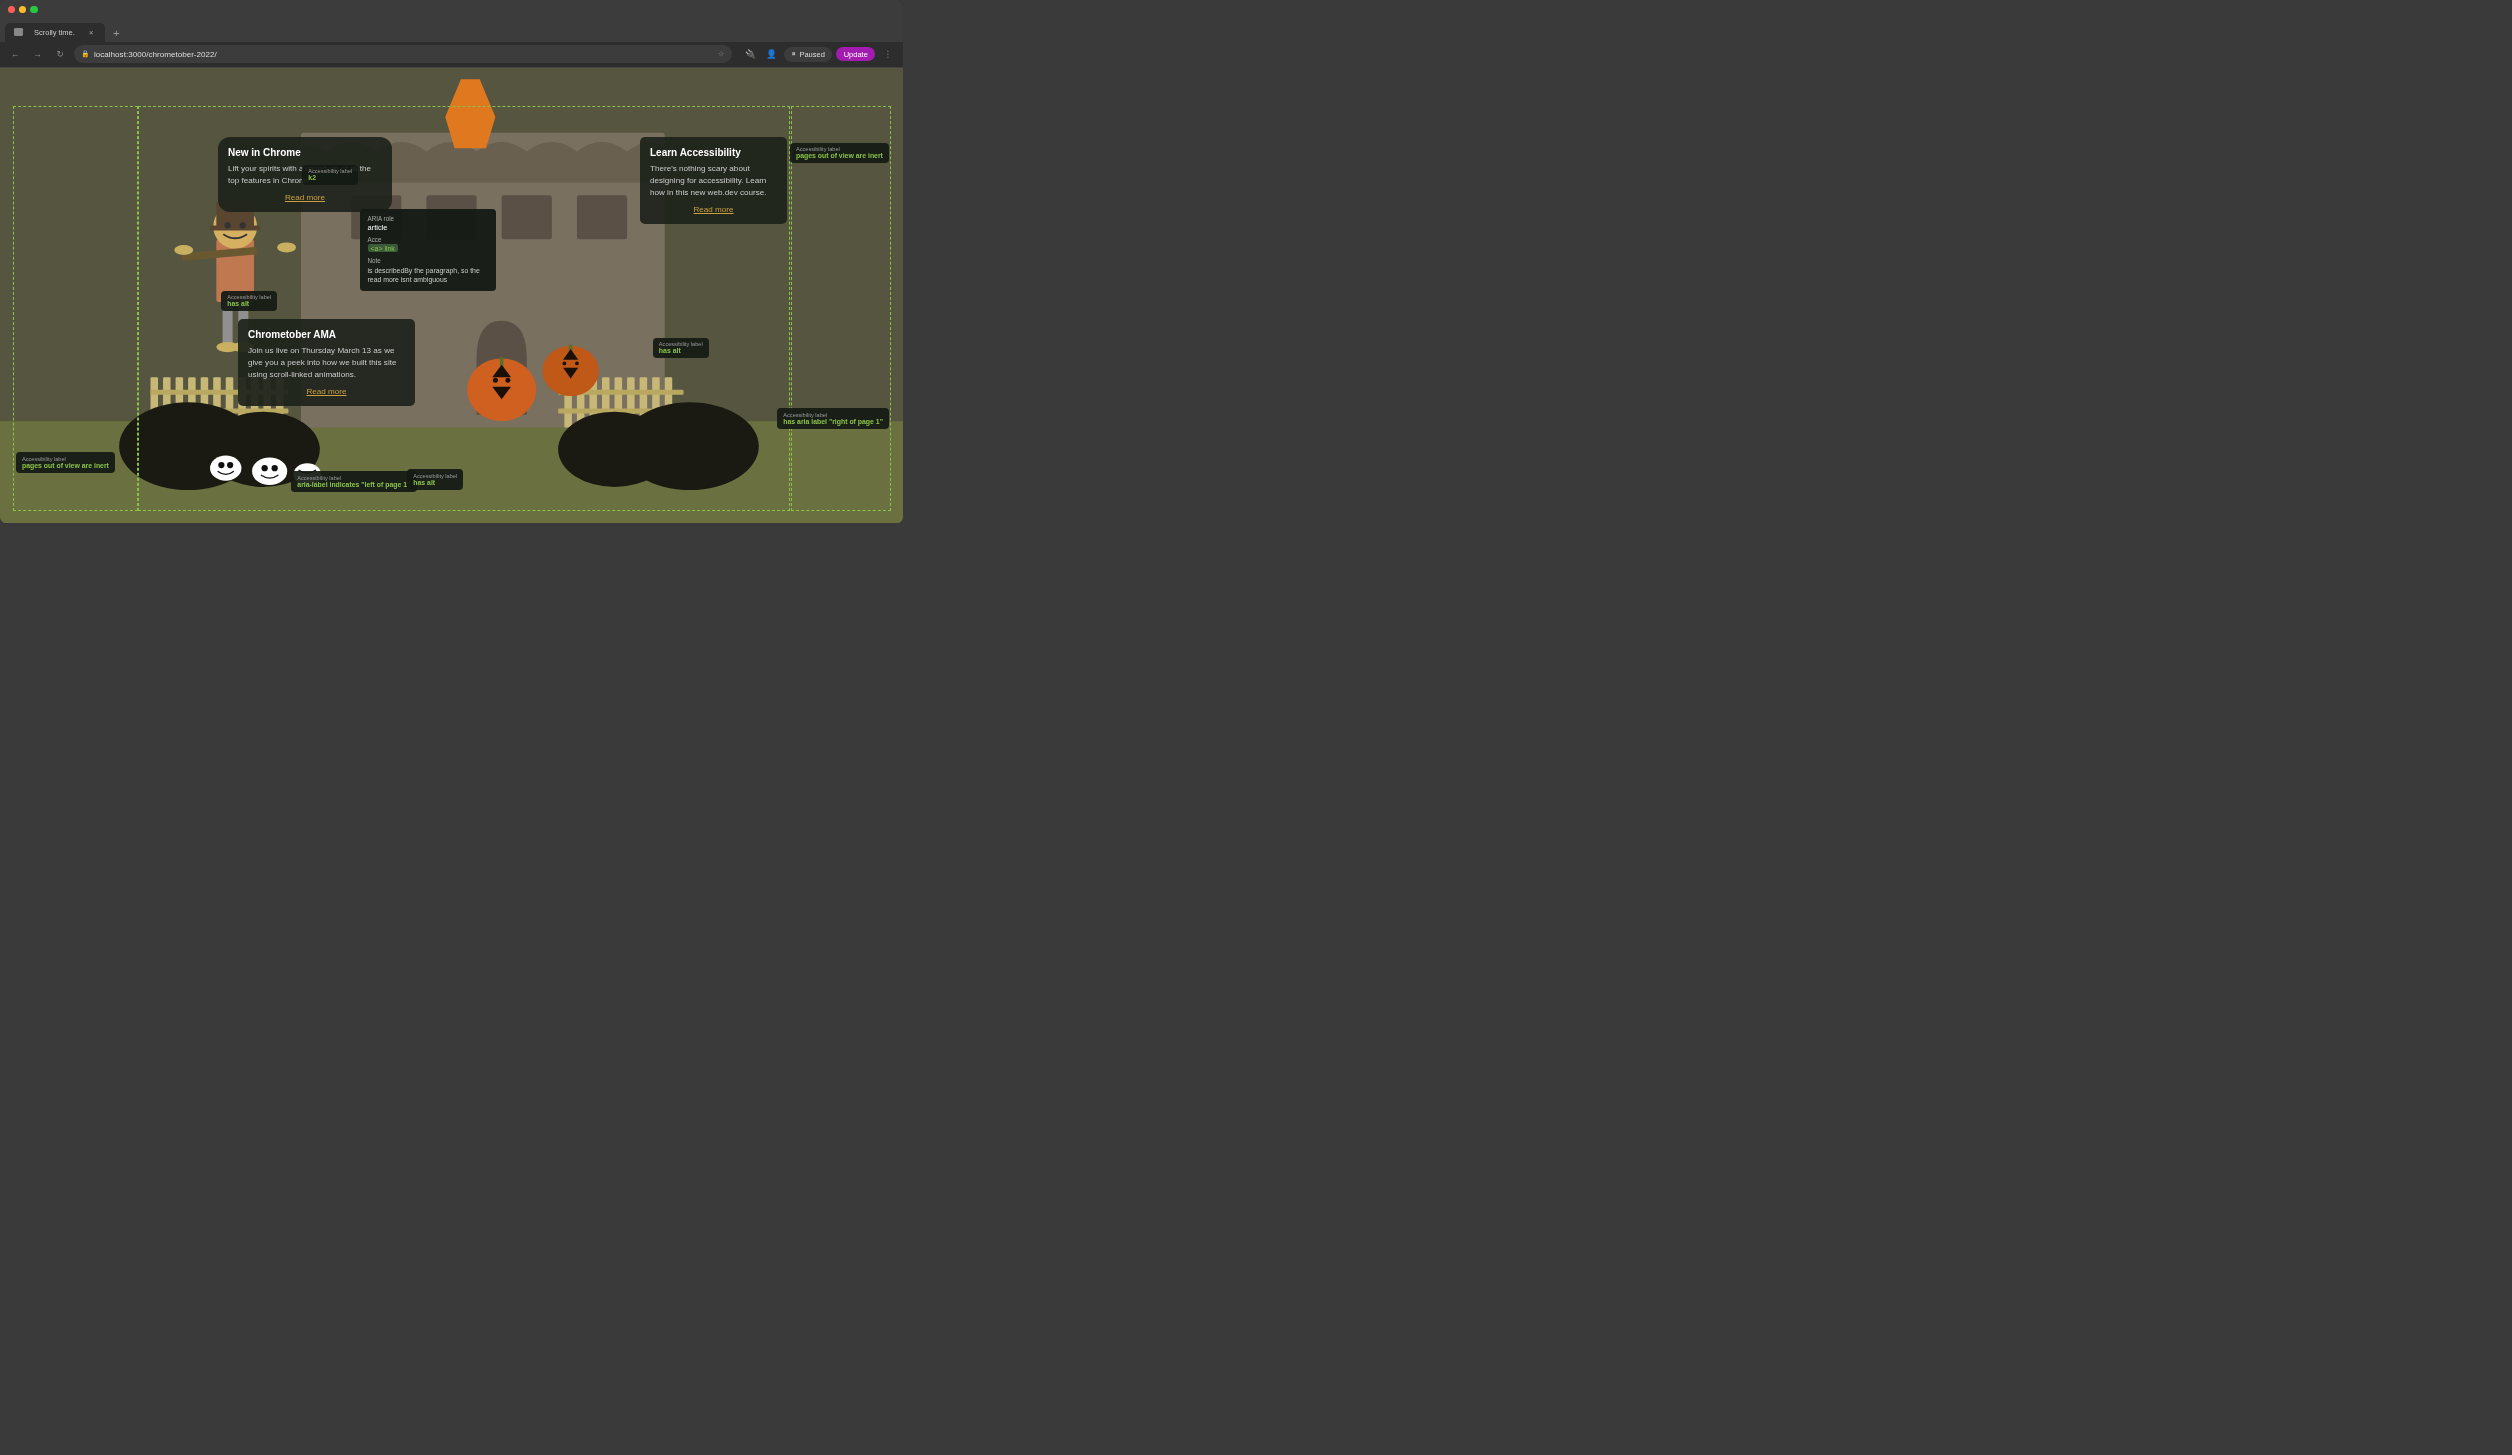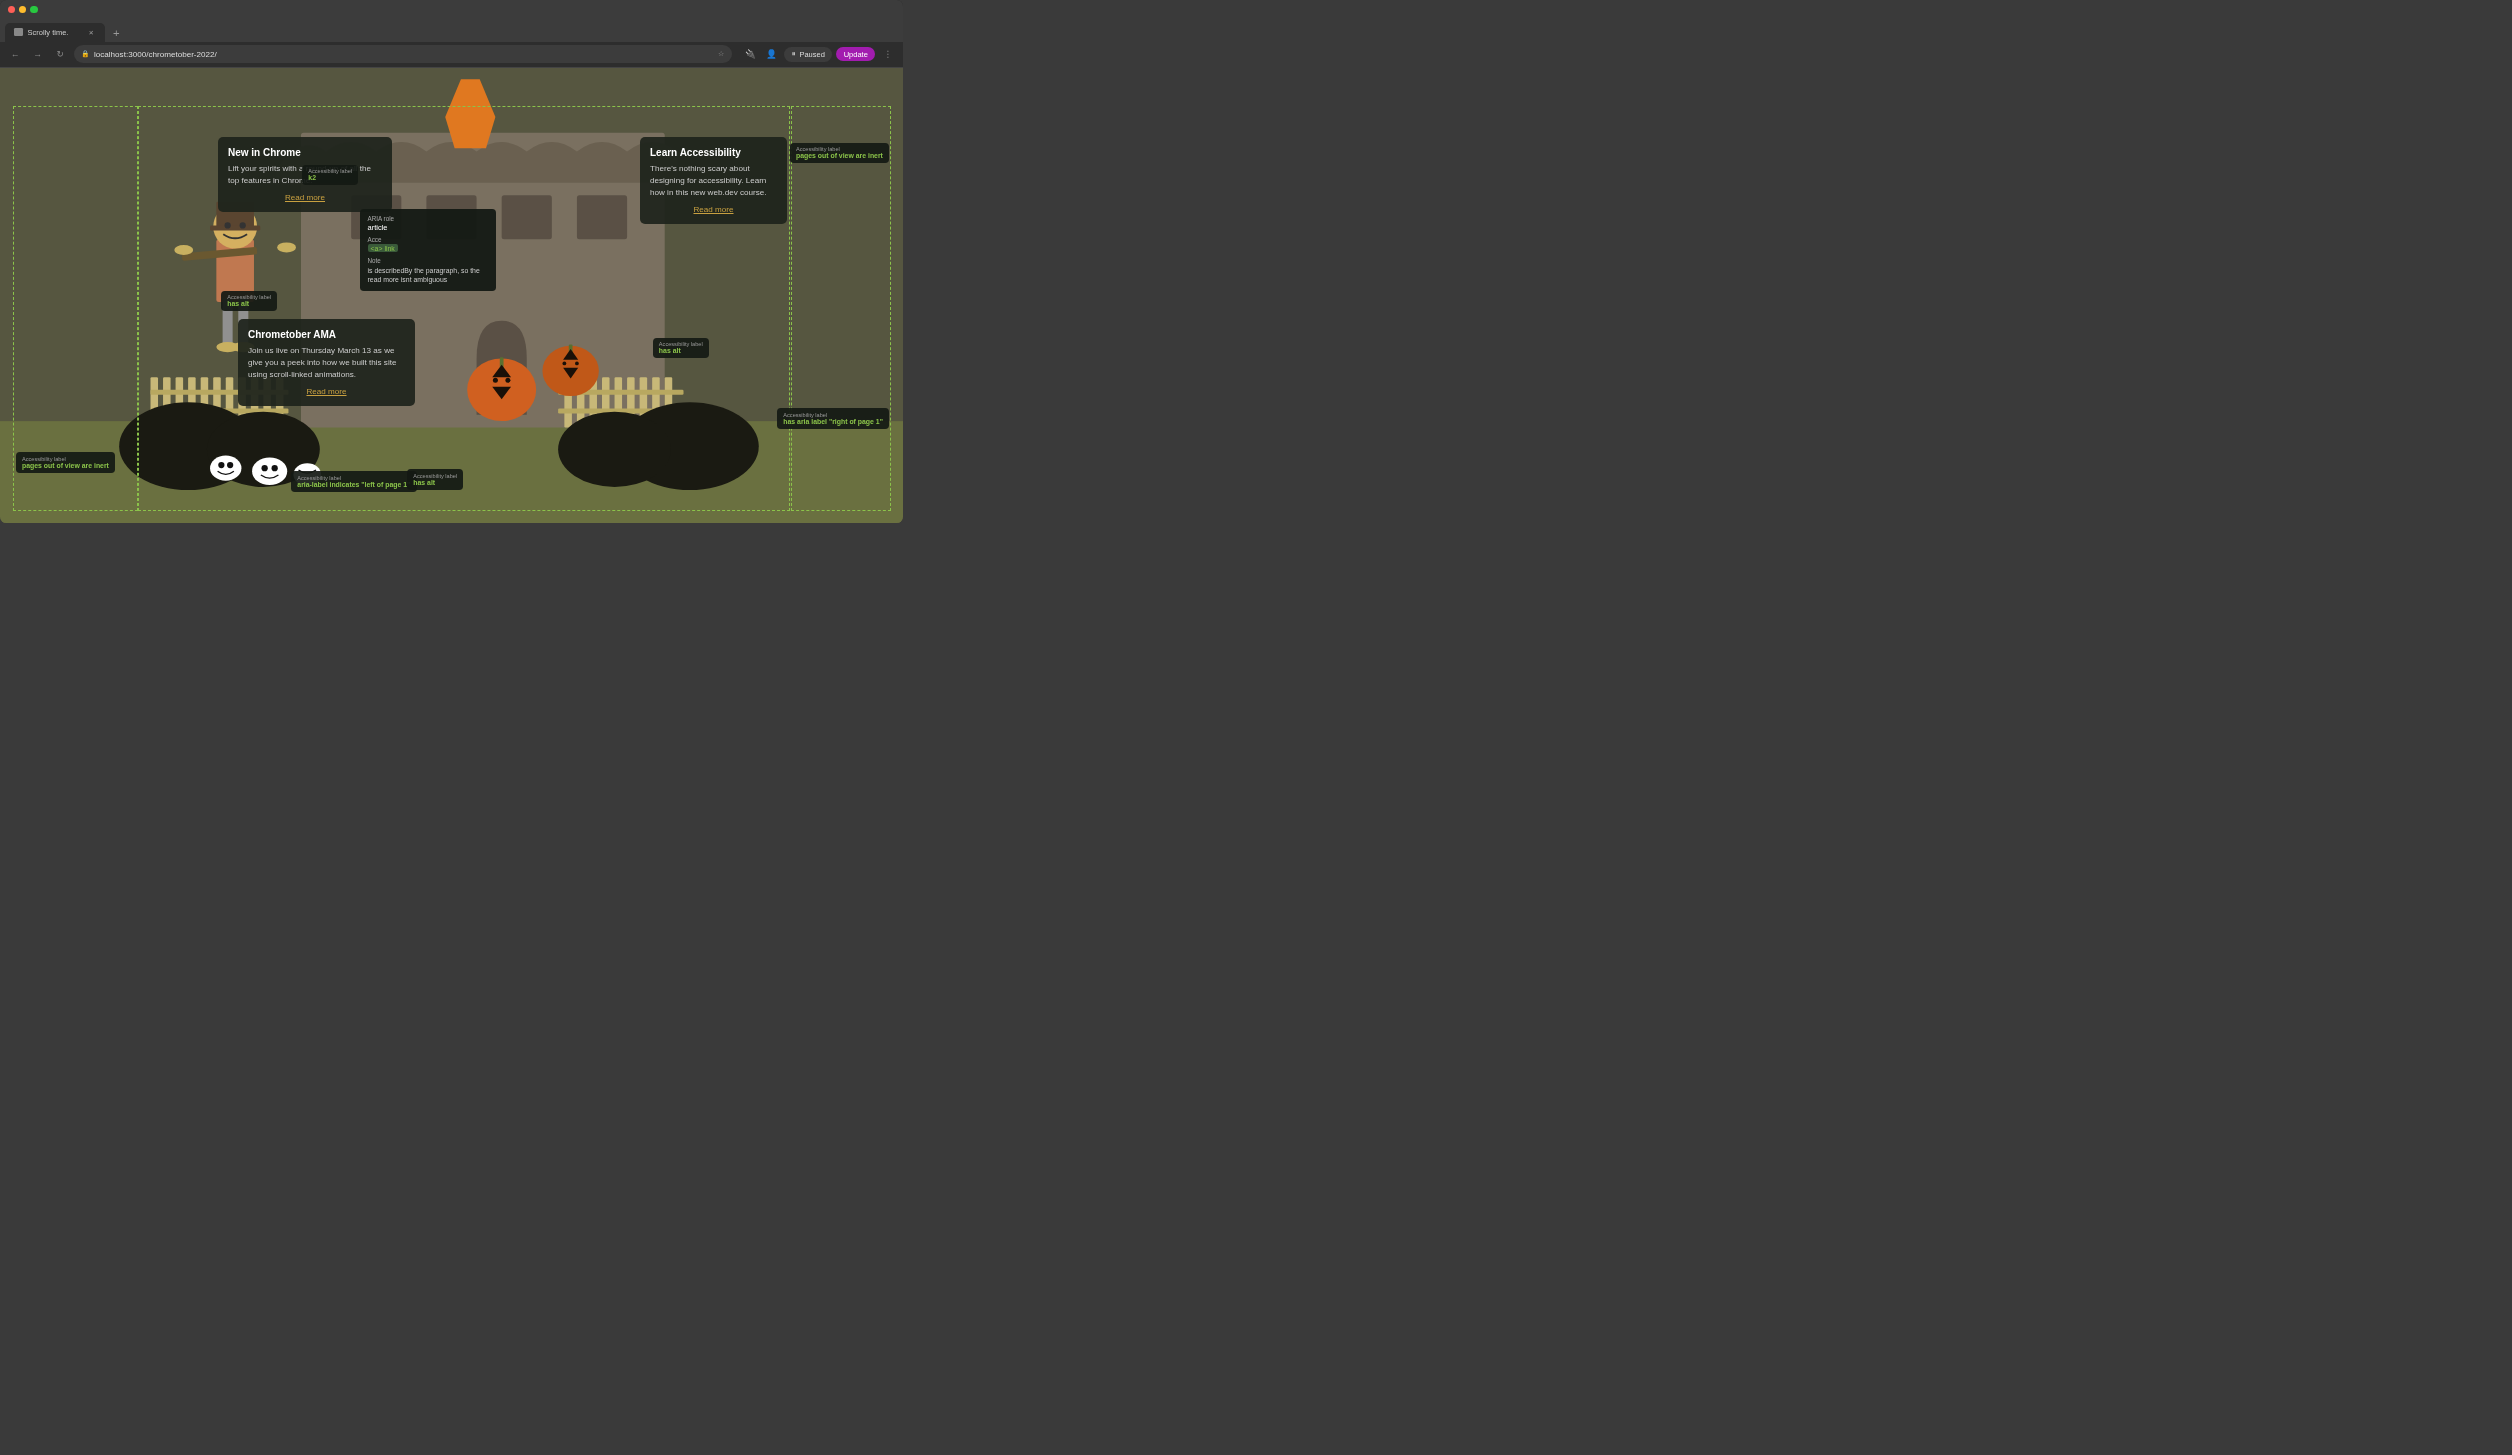--- a/index.html
+++ b/index.html
@@ -56,20 +56,21 @@
       border-radius: 5px 5px 0 0;
       padding: 0 8.8px;
       height: 19px;
       display: flex;
       align-items: center;
       gap: 5px;
       min-width: 100px;
       max-width: 125px;
       font-size: 7.5px;
       color: #ccc;
+      text-align: center;
     }
 
     .tab-favicon {
       width: 8.8px;
       height: 8.8px;
       background: #888;
       border-radius: 1.3px;
       flex-shrink: 0;
     }
 
@@ -474,21 +475,21 @@
 
       <ellipse cx="490" cy="665" rx="22" ry="18" fill="white"></ellipse>
       <path d="M476,658 Q490,668 504,658" stroke="#111" stroke-width="2" fill="none"></path>
 
     </svg>
 
     <div class="acc-outline-left"></div>
     <div class="acc-outline-main"></div>
     <div class="acc-outline-right"></div>
 
-    <div class="article-card" style="top: 69px; left: 218px; width: 174px; z-index: 15;">
+    <div class="article-card" style="top: 69px; left: 218px; width: 174px; z-index: 15; border-radius: 12px;">
       <h3>New in Chrome</h3>
       <p>Lift your spirits with a round-up of all the top features in Chrome.</p>
       <a class="read-more-link">Read more</a>
     </div>
 
     <div class="article-card" style="top: 69px; right: 116px; width: 147px;">
       <h3>Learn Accessibility</h3>
       <p>There's nothing scary about designing for accessibility. Learn how in this new web.dev course.</p>
       <a class="read-more-link">Read more</a>
     </div>

